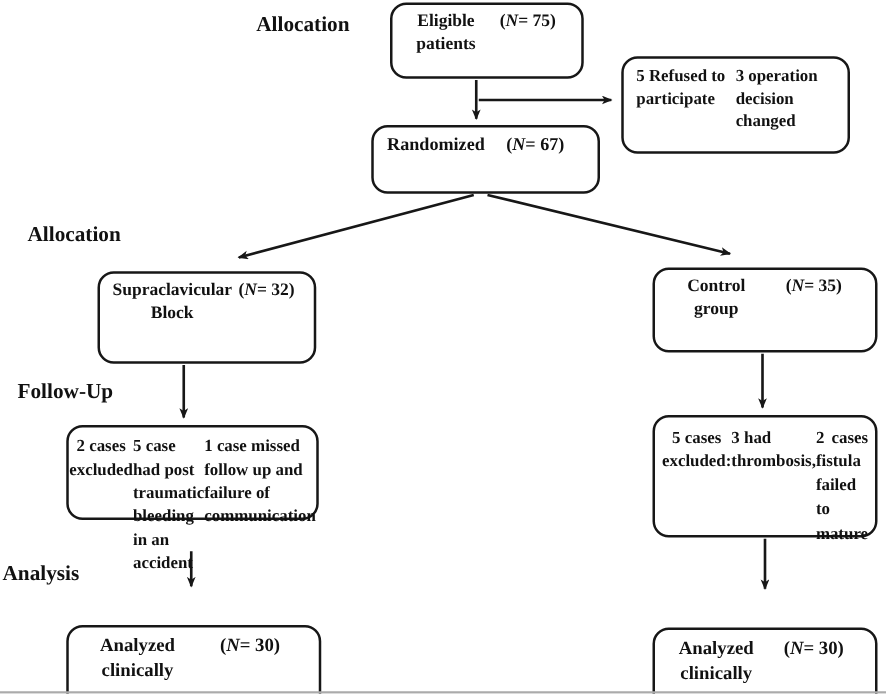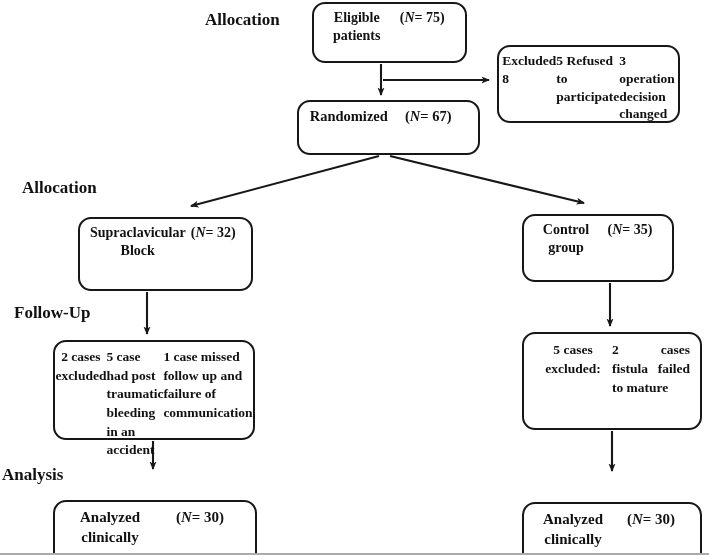--- a/index.html
+++ b/index.html
@@ -76,50 +76,50 @@
         <line x1="147" y1="292" x2="147" y2="334" marker-end="url(#ah)"></line>
         <line x1="610" y1="283" x2="610" y2="326" marker-end="url(#ah)"></line>
         <line x1="153" y1="441" x2="153" y2="469" marker-end="url(#ah)"></line>
         <line x1="612" y1="431" x2="612" y2="471" marker-end="url(#ah)"></line>
       </g>
   </svg>
 
   <div class="stage-label" style="left: 205px; top: 10px;">Allocation</div>
   <div class="stage-label" style="left: 22px; top: 178px;">Allocation</div>
   <div class="stage-label" style="left: 14px; top: 303px;">Follow-Up</div>
-  <div class="stage-label" style="left: 2px; top: 465px;">Analysis</div>
+  <div class="stage-label" style="left: 2px; top: 449px;">Analysis</div>
 
   <div class="fbox" data-box="eligible_patients" style="left: 312px; top: 2px; width: 155px; height: 61px;">
       <div class="line center">Eligible patients</div>
       <div class="line center">(<em>N</em>= 75)</div>
     </div>
   <div class="fbox" data-box="excluded" style="left: 497px; top: 45px; width: 183px; height: 78px;">
-      <div class="line left">Excluded 8</div>
       <div class="line left">5 Refused to participate</div>
       <div class="line left">3 operation decision changed</div>
     </div>
   <div class="fbox" data-box="randomized" style="left: 297px; top: 100px; width: 183px; height: 55px;">
       <div class="line center">Randomized</div>
       <div class="line center">(<em>N</em>= 67)</div>
     </div>
   <div class="fbox" data-box="supraclavicular" style="left: 63px; top: 217px; width: 175px; height: 74px; margin-left: 15px;">
       <div class="line center">Supraclavicular Block</div>
       <div class="line center">(<em>N</em>= 32)</div>
     </div>
-  <div class="fbox" data-box="control" style="left: 522px; top: 214px; width: 152px; height: 68px;">
+  <div class="fbox" data-box="control" style="left: 522px; top: 214px; width: 180px; height: 68px;">
       <div class="line center">Control group</div>
       <div class="line center">(<em>N</em>= 35)</div>
     </div>
-  <div class="fbox" data-box="followup_left" style="left: 53px; top: 340px; width: 202px; height: 100px;">
+  <div class="fbox" data-box="followup_left" style="left: 53px; top: 340px; width: 202px; height: 76px;">
       <div class="line center">2 cases excluded</div>
       <div class="line left">5 case had post traumatic bleeding in an accident</div>
       <div class="line left">1 case missed follow up and failure of communication</div>
     </div>
   <div class="fbox" data-box="followup_right" style="left: 522px; top: 332px; width: 180px; height: 98px;">
       <div class="line center">5 cases excluded:</div>
+      <div class="line left">3 had thrombosis,</div>
       <div class="line justify">2 cases fistula failed to mature</div>
     </div>
   <div class="fbox" data-box="analyzed_left" style="left: 53px; top: 475px; width: 204px; height: 77px;">
       <div class="line center">Analyzed clinically</div>
       <div class="line center">(<em>N</em>= 30)</div>
     </div>
   <div class="fbox" data-box="analyzed_right" style="left: 522px; top: 477px; width: 180px; height: 73px;">
       <div class="line center">Analyzed clinically</div>
       <div class="line center">(<em>N</em>= 30)</div>
     </div>

